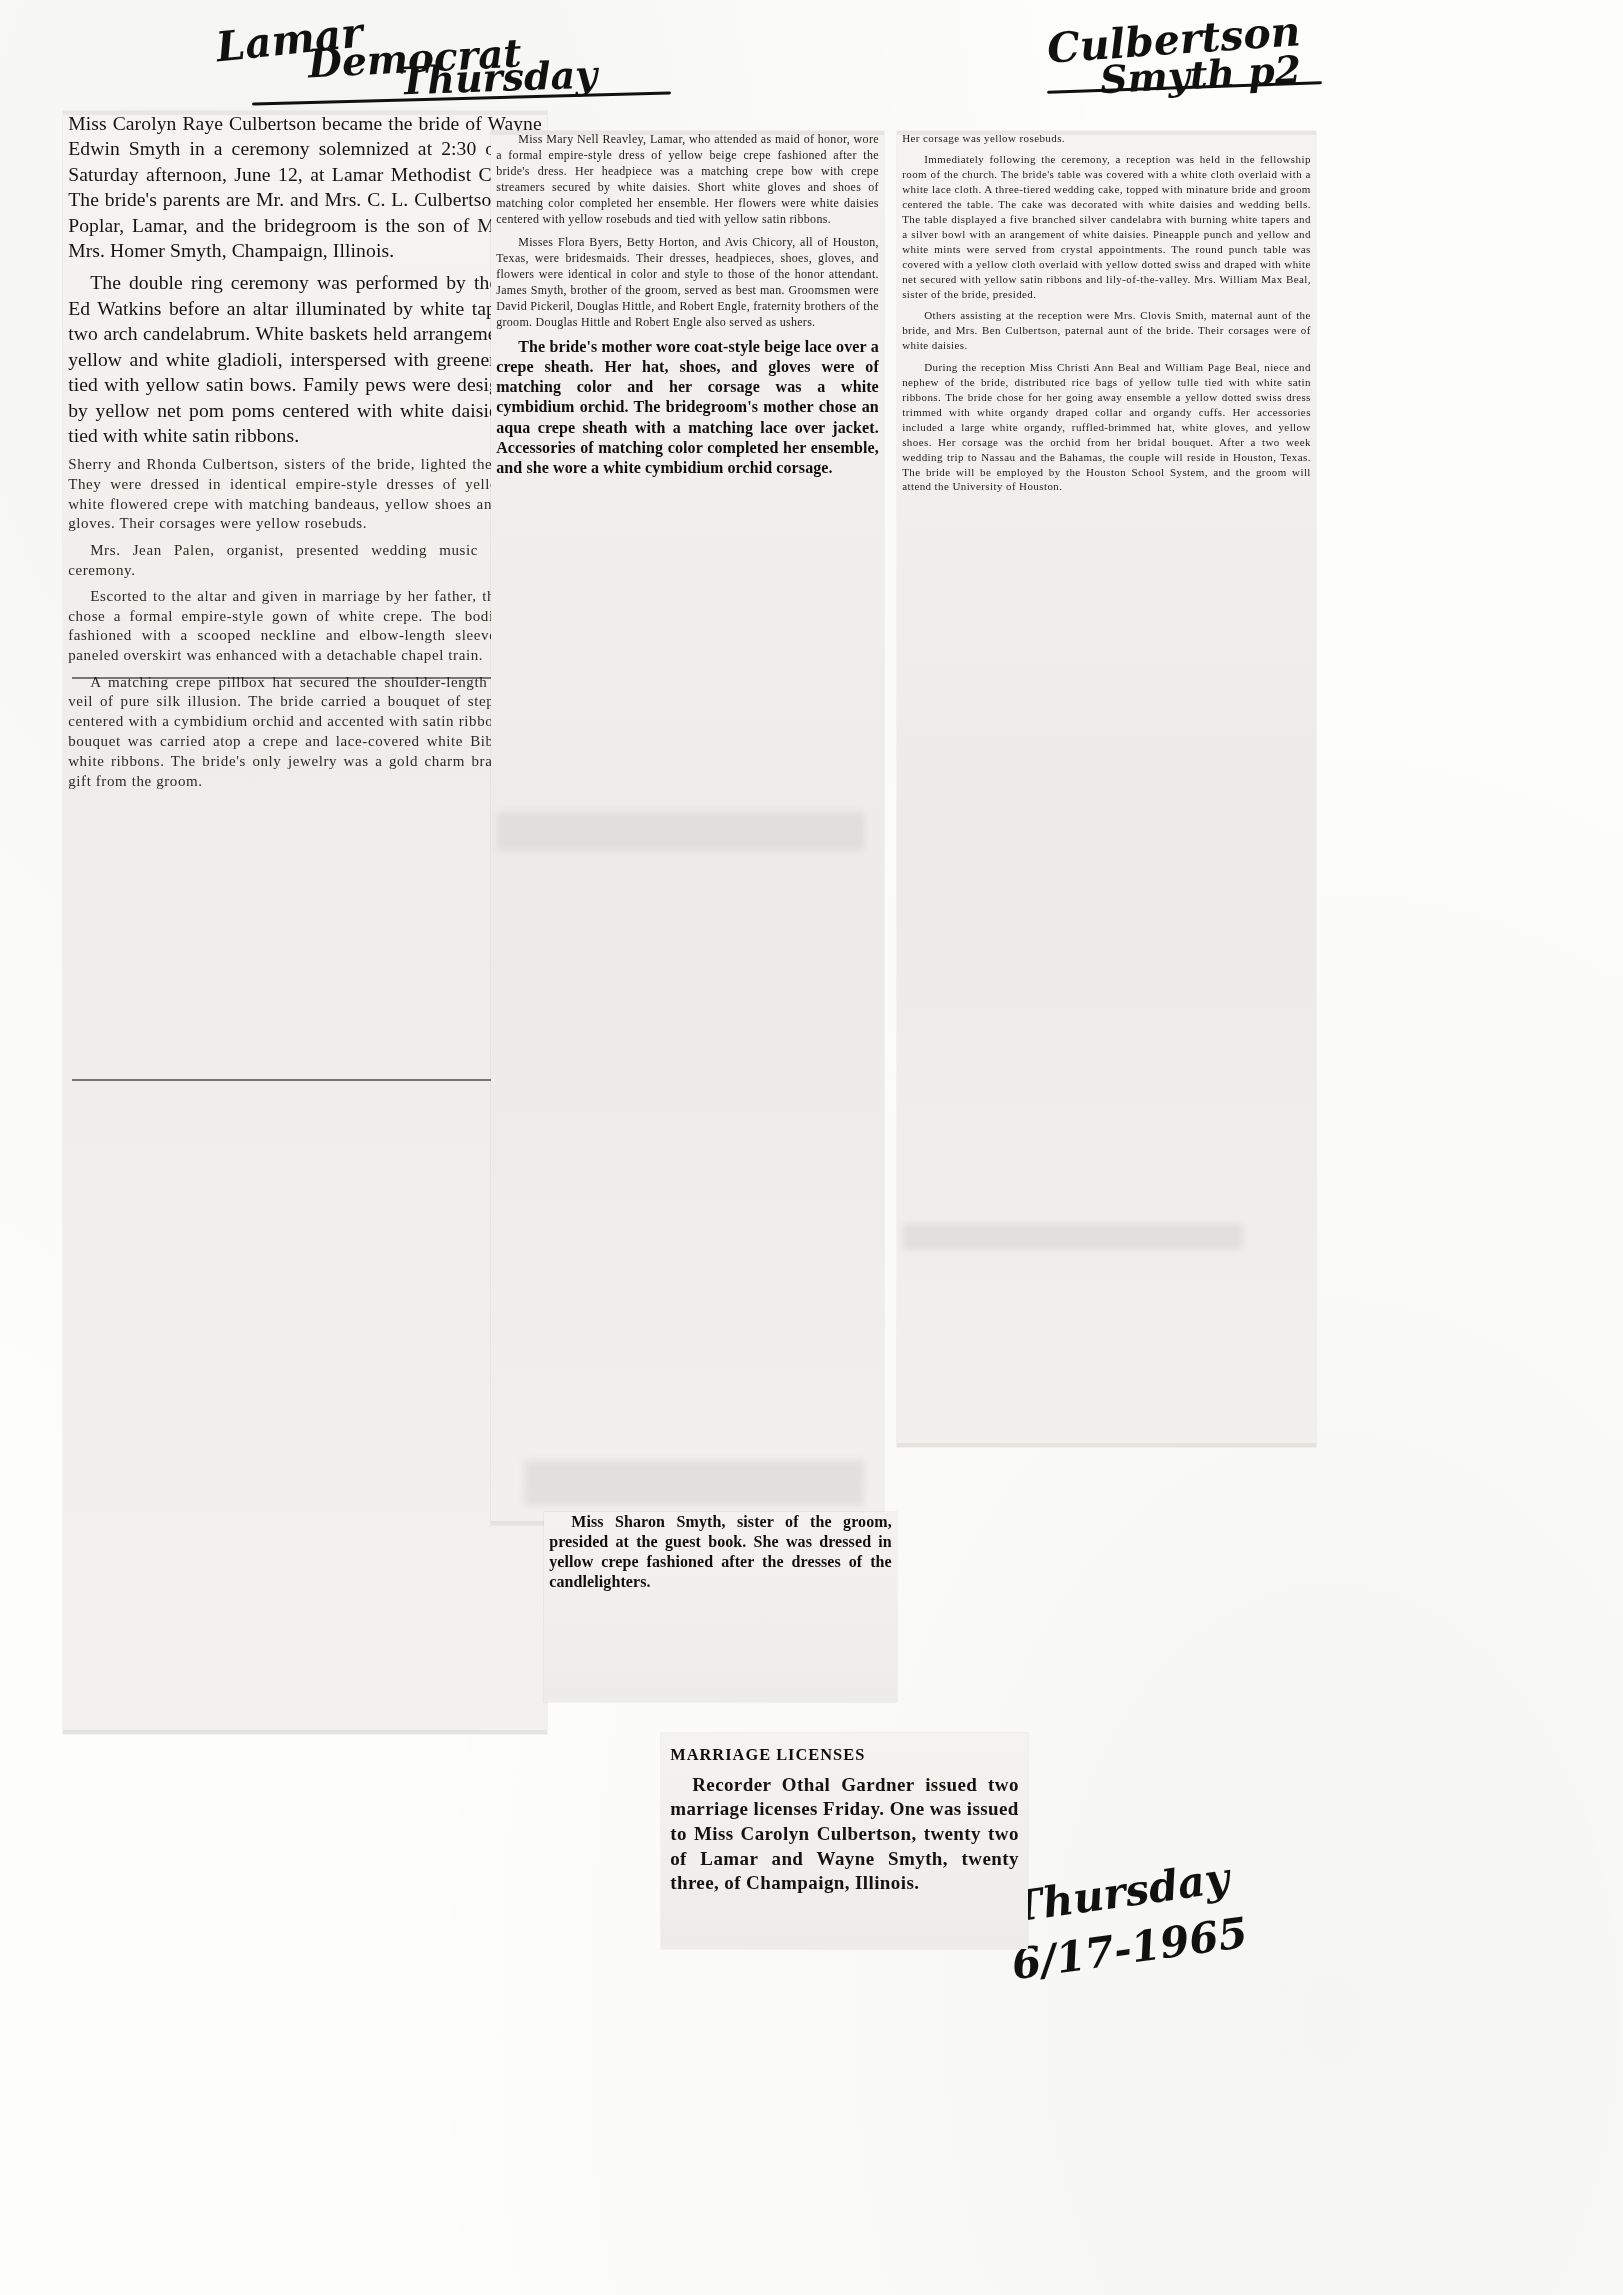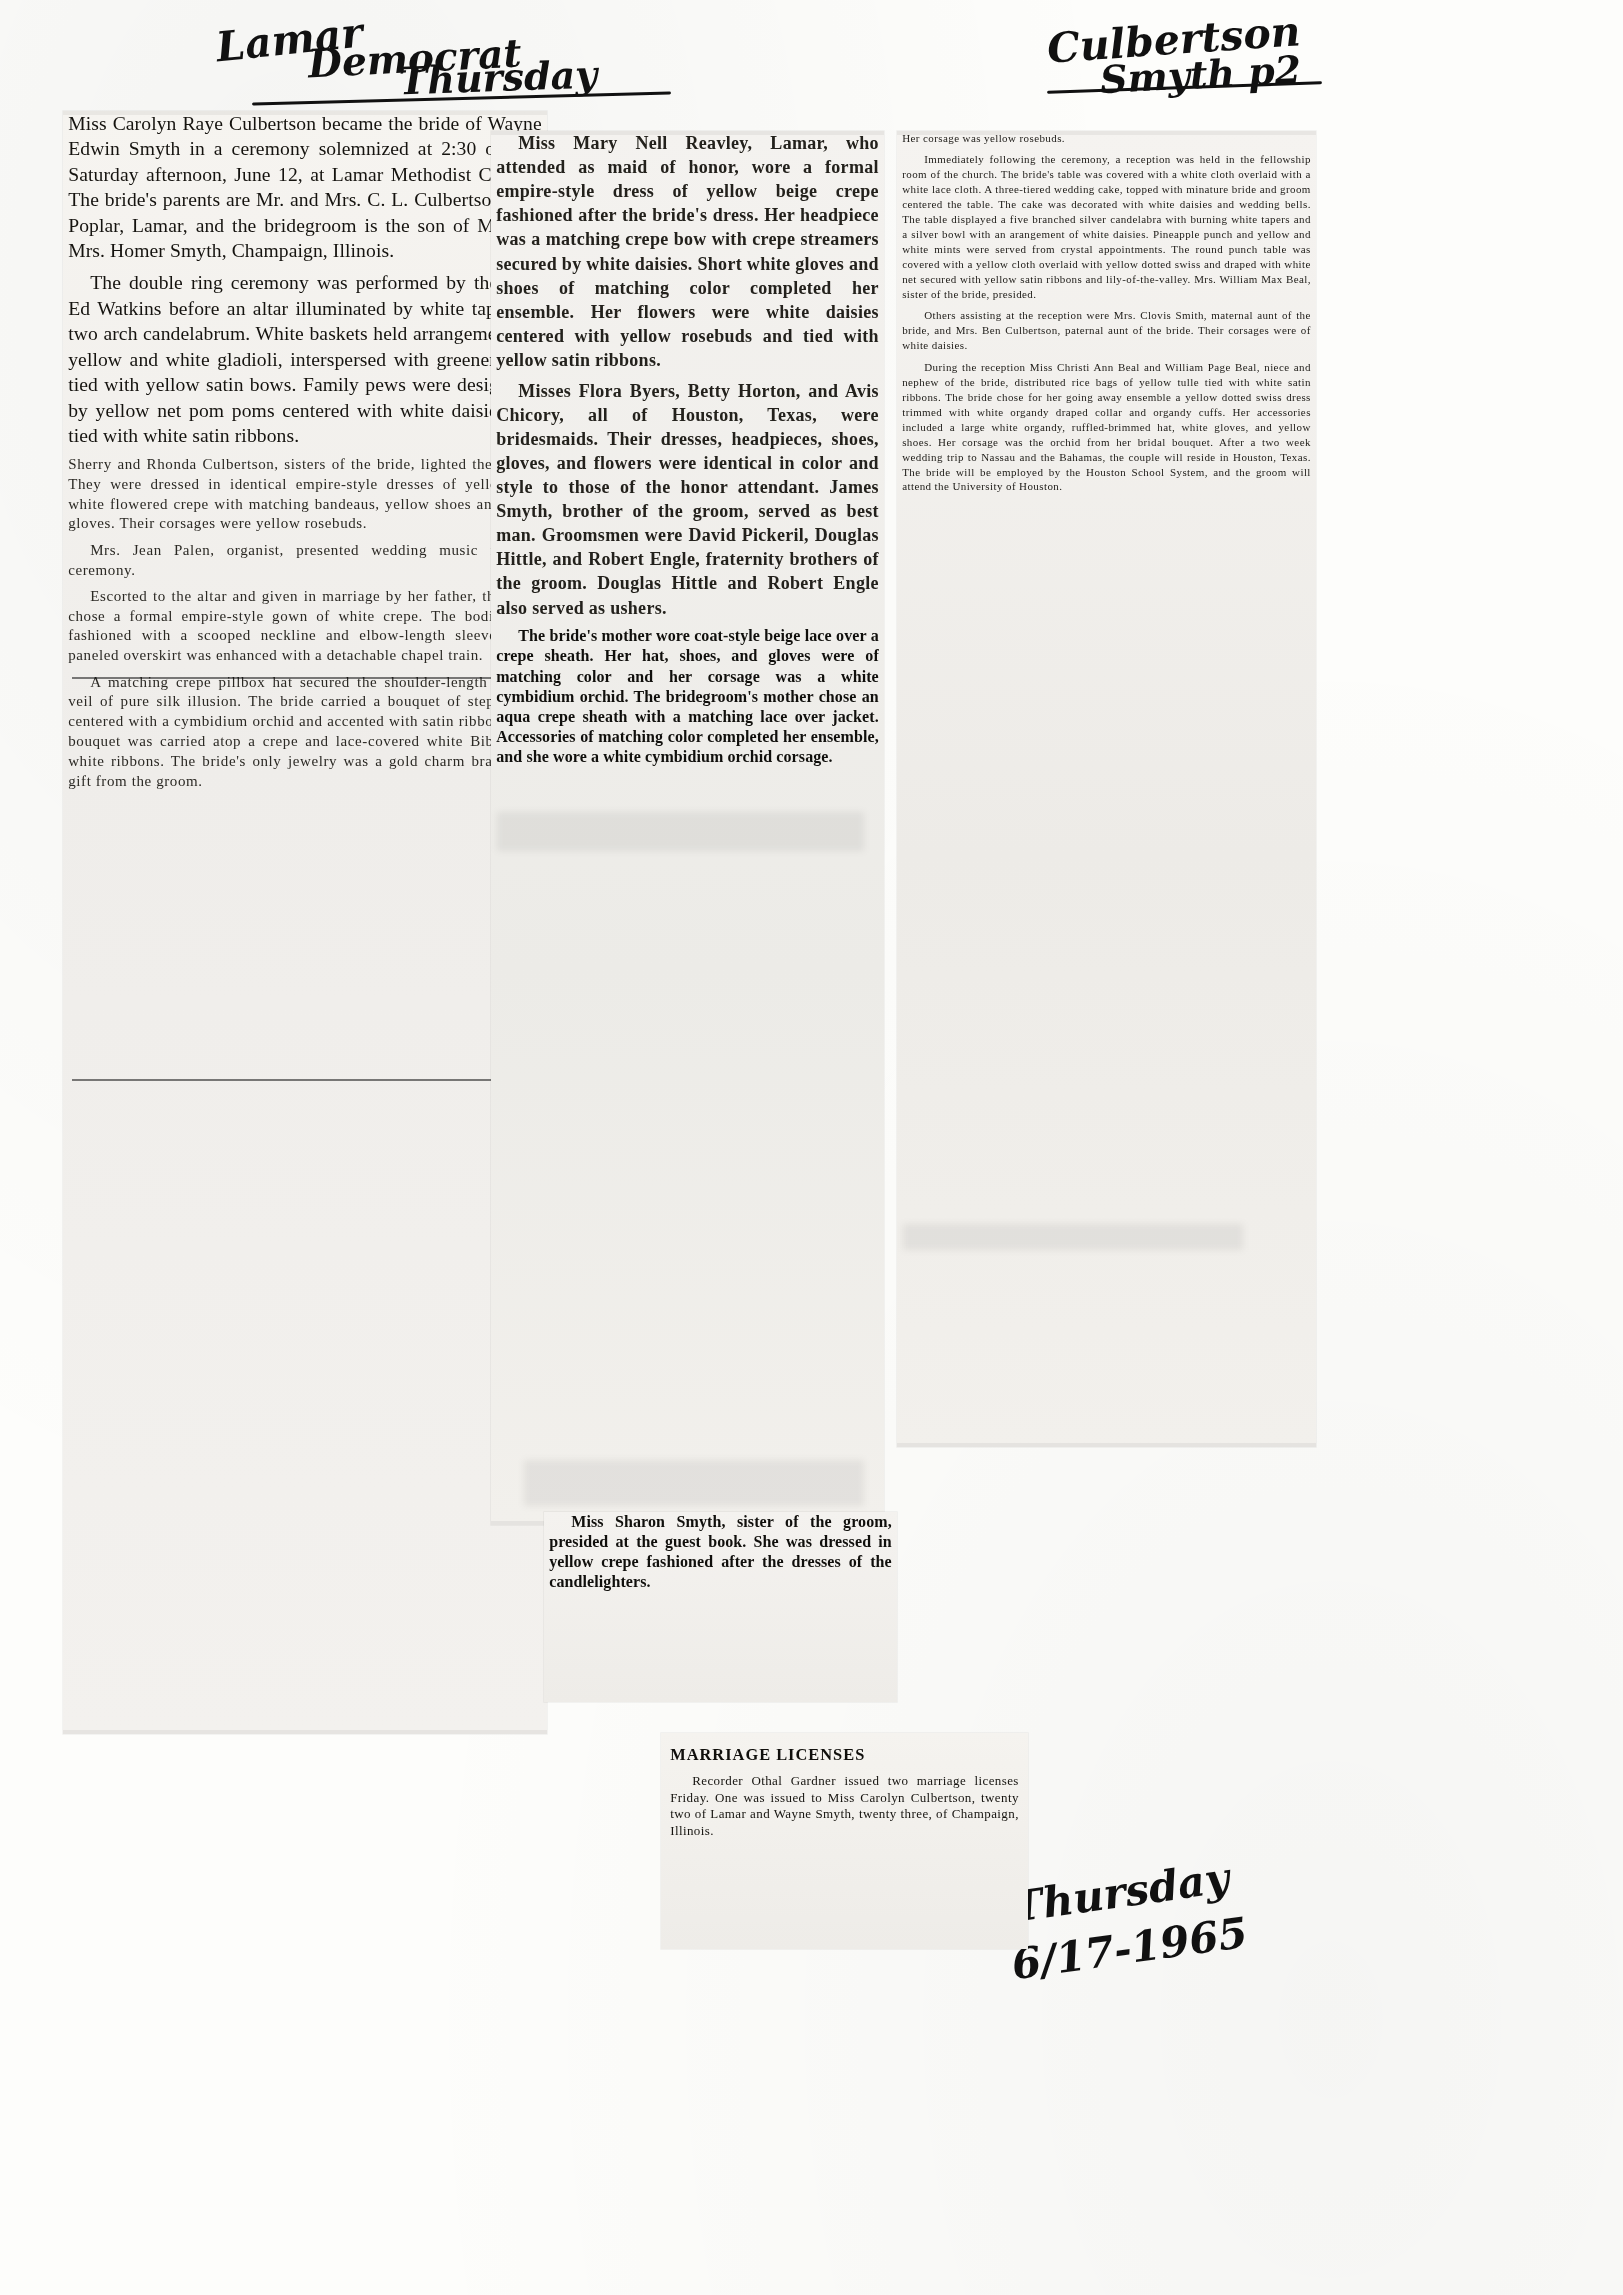--- a/index.html
+++ b/index.html
@@ -98,25 +98,24 @@
 
   
   .t-small p {
     font-size: 15px;
     line-height: 1.32;
     letter-spacing: 0.6px;
     color: #2b2924;
   }
   
   .t-mid p {
-    font-size: 18px;
+    font-size: 12px;
     line-height: 1.34;
     letter-spacing: 0.3px;
     color: #23211c;
-    font-weight: bold;
   }
   
   .t-bold p {
     font-size: 16px;
     line-height: 1.26;
     font-weight: 700;
     letter-spacing: 0.1px;
     color: #100f0c;
   }
   
@@ -146,24 +145,24 @@
   }
   #clip-ml .hdr {
     font-size: 16.4px;
     font-weight: 700;
     letter-spacing: 1px;
     color: #100f0c;
     padding: 11.8px 0 7.9px 9.2px;
   }
   #clip-ml .body { padding: 0 9.2px; }
   #clip-ml .body p {
-    font-size: 13px;
+    font-size: 19px;
     line-height: 1.30;
     letter-spacing: 0.4px;
-    font-weight: 400;
+    font-weight: 700;
     color: #15130f;
   }
 
   
   .edge-top, .edge-bot {
     position: absolute; left: 0; right: 0; height: 3.9px;
     background: rgba(0,0,0,0.05);
   }
   .edge-top { top: 0; }
   .edge-bot { bottom: 0; }

